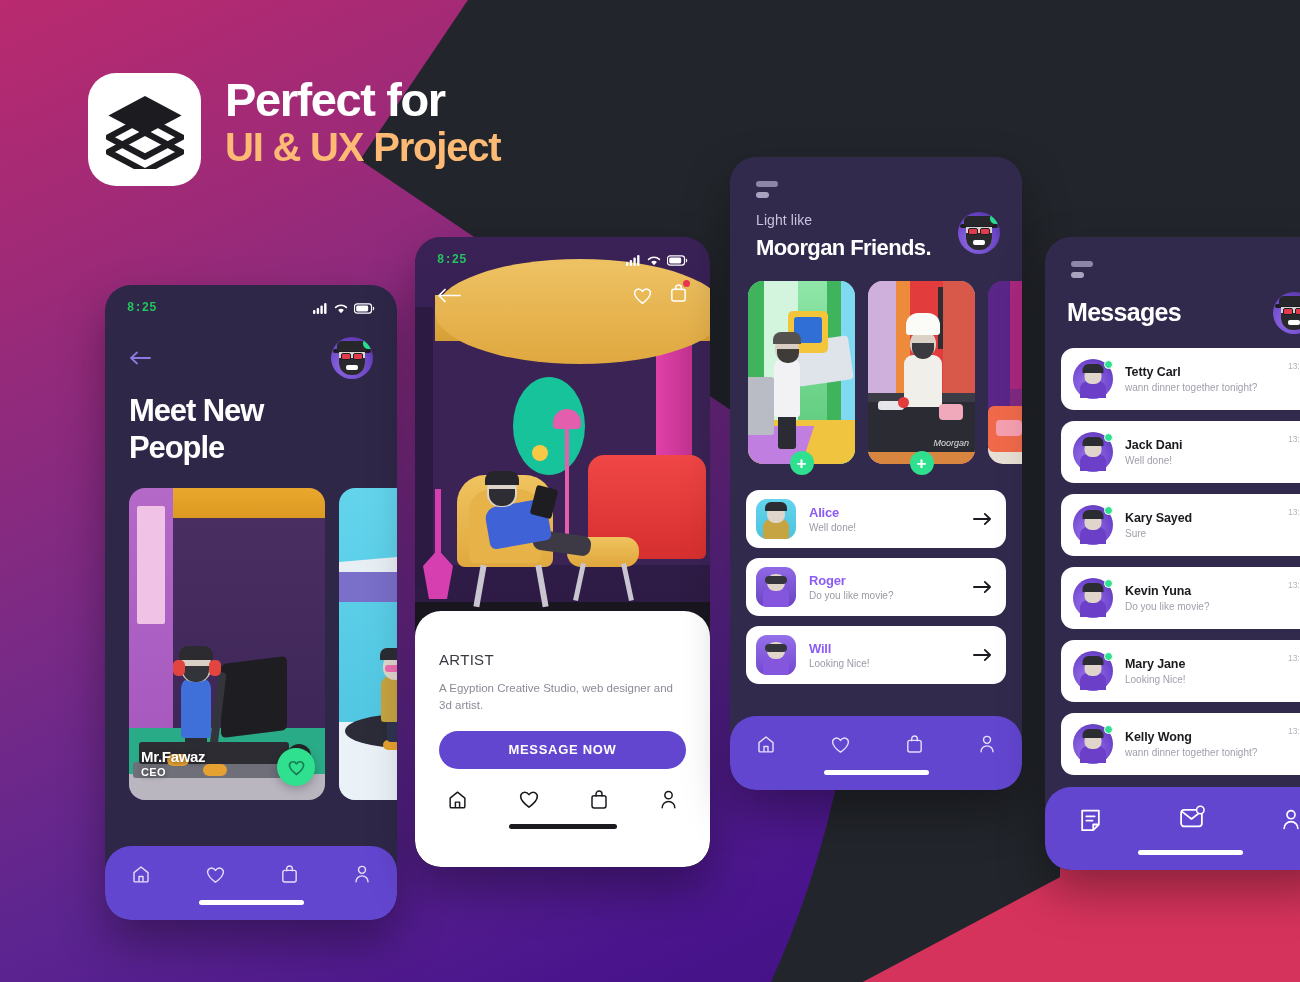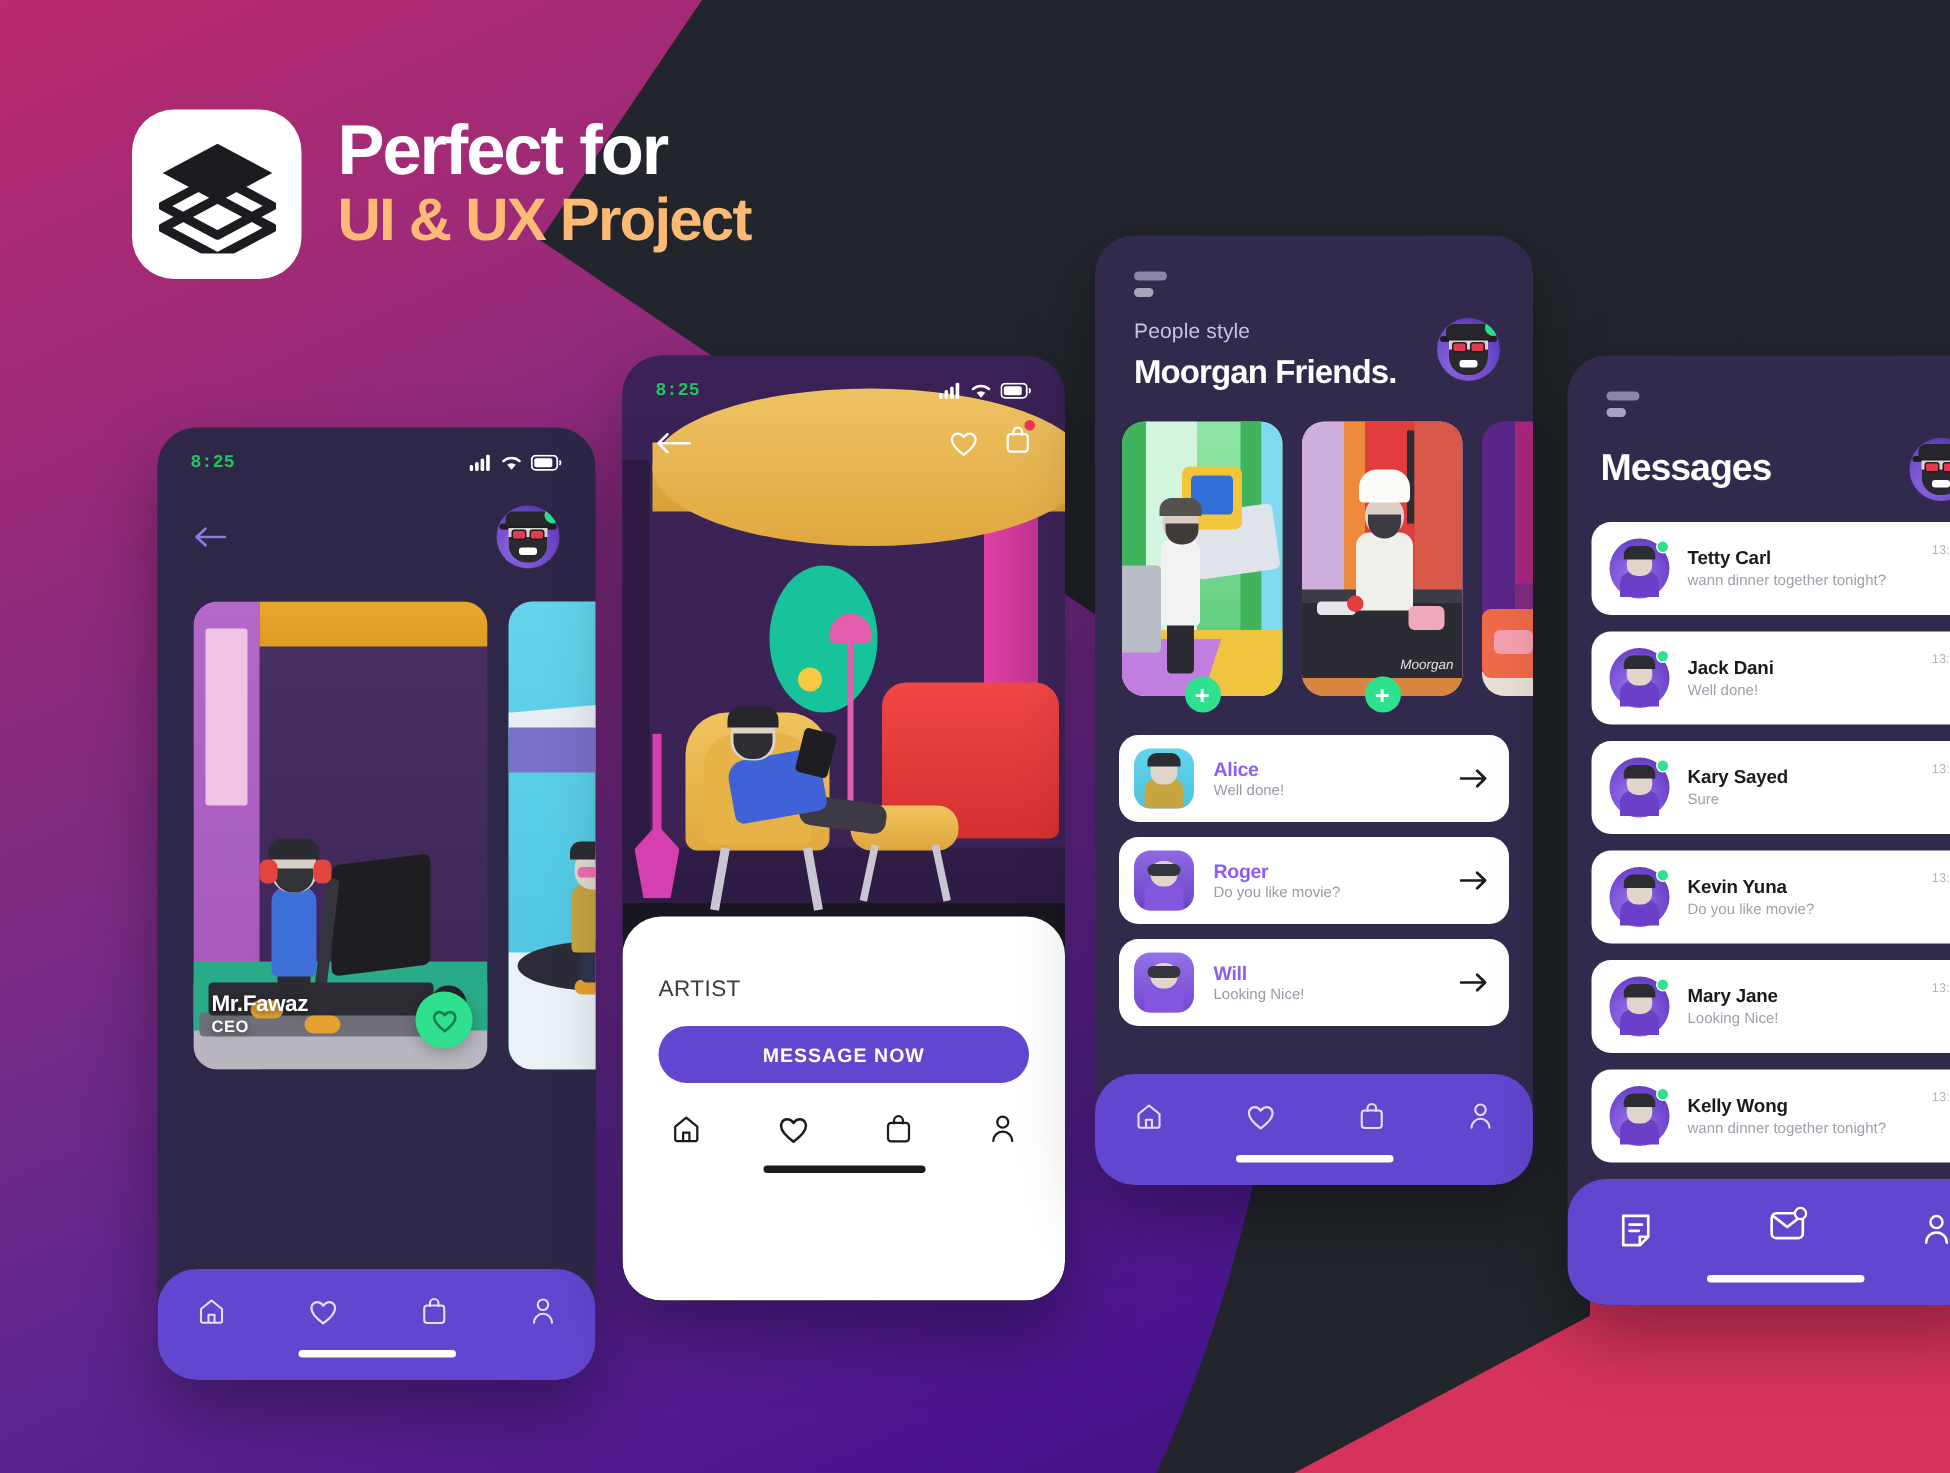--- a/index.html
+++ b/index.html
@@ -393,20 +393,24 @@
         <div class="av-beard"></div>
       <div class="av-mouth"></div>
       <div class="av-glass">
           <i></i>
           <i></i>
         </div>
       <div class="status-dot"></div>
     </div>
   </div>
 
+  <div class="title">
+    <div>Meet New</div>
+    <div>People</div>
+  </div>
 
   <div class="cardrow">
     <div class="pcard sc-gym">
       <div class="gym-wall-l"></div>
         <div class="gym-win"></div>
         <div class="gym-top"></div>
       <div class="gym-floor"></div>
         <div class="gym-mat"></div>
       <div class="gym-screen"></div>
         <div class="gym-frame"></div>
@@ -533,20 +537,21 @@
           <rect x="3" y="7.6" width="16" height="14" rx="2.4" fill="none" stroke="#fff" stroke-width="1.8"></rect>
           <path d="M7.6 8 V5.8 a3.4 3.4 0 0 1 6.8 0 V8" fill="none" stroke="#fff" stroke-width="1.8" stroke-linecap="round"></path>
         </svg>
         <span class="p2-badge"></span>
       </span>
     </span>
   </div>
 
   <div class="p2-sheet">
     <div class="p2-role">ARTIST</div>
+    <div class="p2-desc">A Egyption Creative Studio, web designer and 3d artist.</div>
     <button class="p2-btn">MESSAGE NOW</button>
     <div class="p2-nav">
       <svg width="21" height="21" viewBox="0 0 24 24">
         <path d="M3.6 10.4 L12 3.6 L20.4 10.4 V20 a1.4 1.4 0 0 1-1.4 1.4 H5 A1.4 1.4 0 0 1 3.6 20 Z" fill="none" stroke="#1a1a1f" stroke-width="1.7" stroke-linejoin="round"></path>
         <path d="M9.6 21.4 V15 h4.8 v6.4" fill="none" stroke="#1a1a1f" stroke-width="1.7" stroke-linejoin="round"></path>
       </svg>
       <svg width="22" height="20" viewBox="0 0 24 22">
         <path d="M12 20 C4 14 1.5 9.8 3.4 6 C5 2.8 9.4 2.6 12 6.2 C14.6 2.6 19 2.8 20.6 6 C22.5 9.8 20 14 12 20 Z" fill="none" stroke="#1a1a1f" stroke-width="1.8" stroke-linejoin="round"></path>
       </svg>
       <svg width="20" height="21" viewBox="0 0 22 24">
@@ -563,21 +568,21 @@
 </div>
 
 <div class="phone" id="phone3">
   <div class="burger">
     <div class="b1"></div>
       <div class="b2"></div>
   </div>
 
   <div class="p3-head">
     <div>
-      <div class="p3-light">People style</div>
+      <div class="p3-light">Light like</div>
       <div class="p3-title">Moorgan Friends.</div>
     </div>
     <div class="avatar-3d">
       <div class="av-brim"></div>
         <div class="av-hat"></div>
       <div class="av-face"></div>
         <div class="av-beard"></div>
       <div class="av-mouth"></div>
       <div class="av-glass">
           <i></i>

